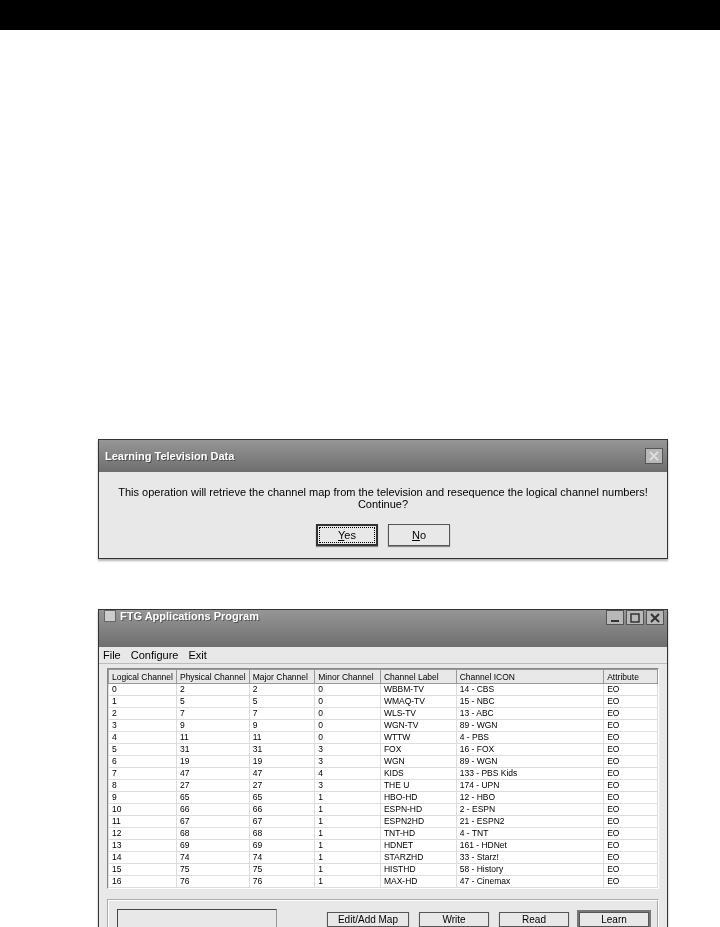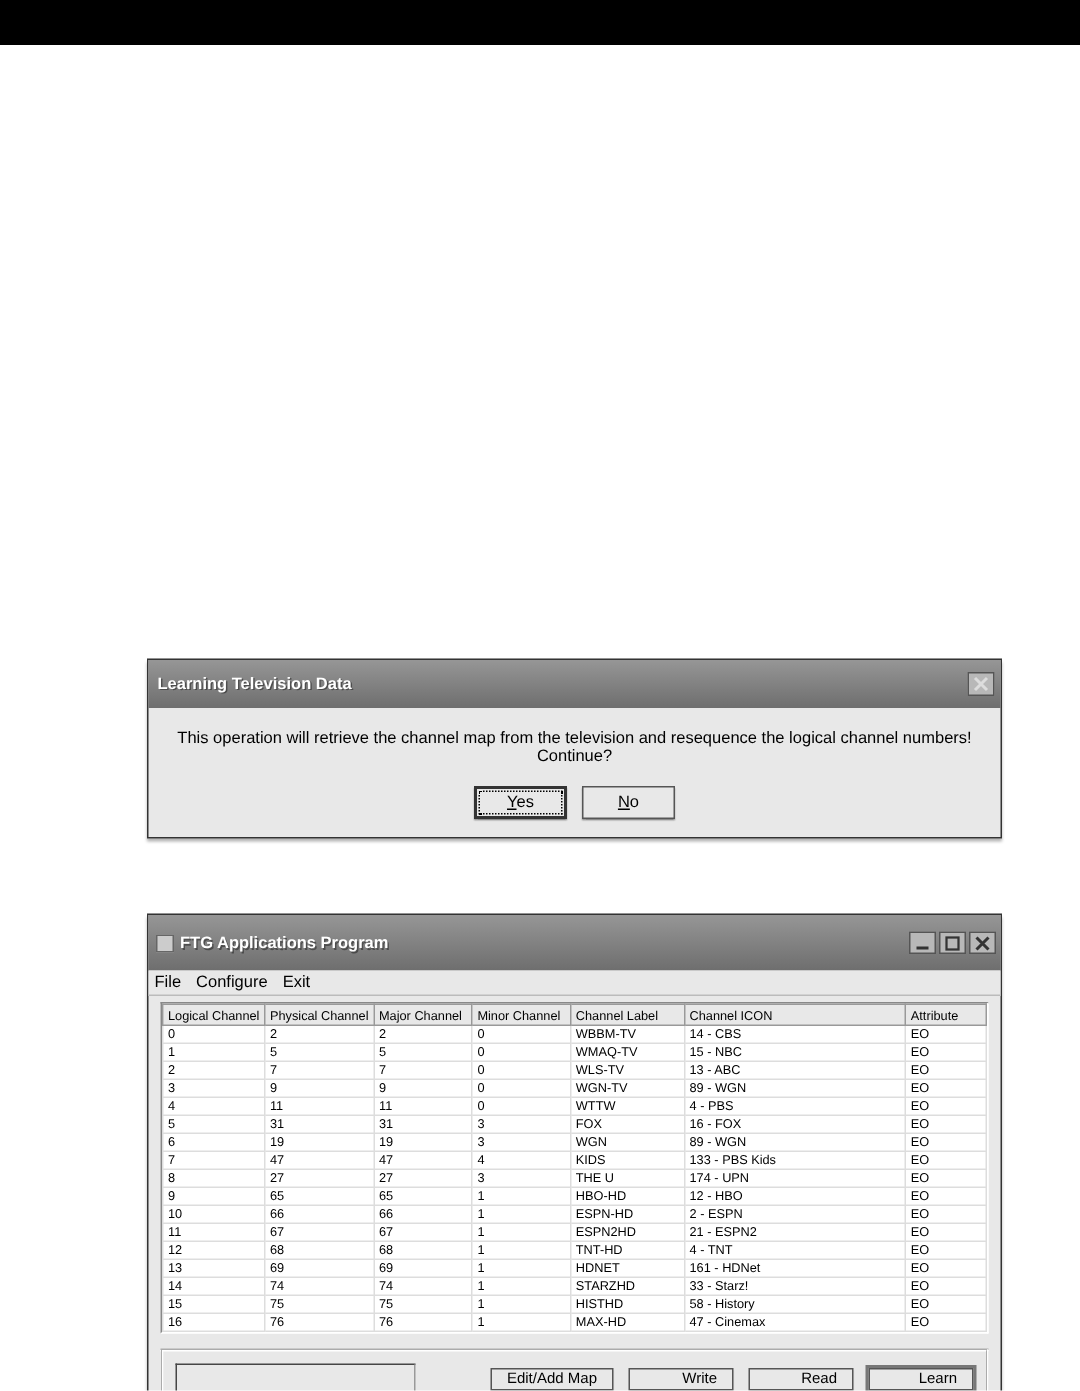--- a/index.html
+++ b/index.html
@@ -87,21 +87,21 @@
     width: 570px;
     background: #ece9d8;
     border: 1px solid #333;
     filter: grayscale(100%);
     box-shadow: 0 2px 2px rgba(0,0,0,0.3);
   }
   .main-titlebar {
     height: 37px;
     background: linear-gradient(#969696, #6e6e6e);
     display: flex;
-    align-items: center;
+    align-items: flex-start;
     padding: 0 3px 0 5px;
     color: #fff;
     font-weight: bold;
     font-size: 11px;
     text-shadow: 1px 1px 0 rgba(0,0,0,0.4);
   }
   .main-titlebar .icon {
     width: 12px; height: 12px; background: #ccc; border:1px solid #666; margin-right:4px;
   }
   .winctrls { display:flex; gap:2px; }
@@ -168,21 +168,21 @@
     background:#ece9d8;
     height:20px;
     flex: 0 0 160px;
   }
   .btn-flat {
     min-width:70px; height:15px;
     background:#ece9d8;
     border:1px solid #555;
     box-shadow:0 1px 1px rgba(0,0,0,0.3);
     font-size:10px;
-    display:inline-flex; align-items:center; justify-content:flex-end;
+    display:inline-flex; align-items:center; justify-content:center;
     padding:0 10px;
   }
   .btn-flat.highlight {
     box-shadow:0 0 0 2px #777;
   }
 </style>
 </head>
 <body>
 
 <div class="top-black-bar"></div>

